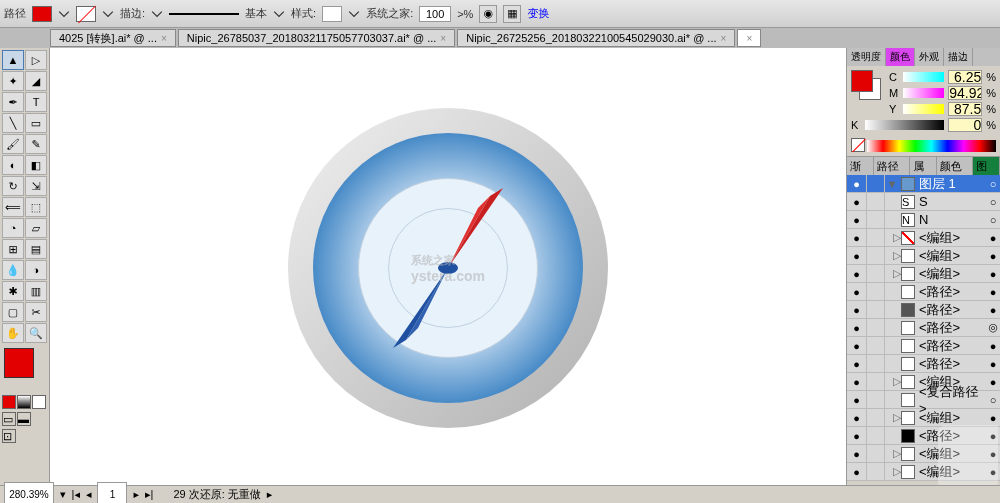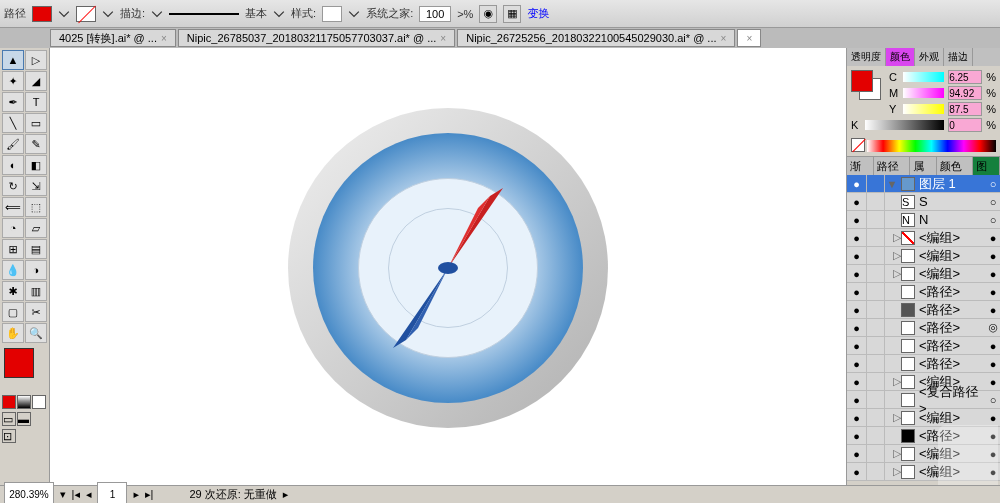--- a/index.html
+++ b/index.html
@@ -38,21 +38,21 @@
 .ptab{padding:2px 4px;font-size:10px;border-right:1px solid #999}
 .ptab.act{background:#d946ef}
 .color-panel{padding:4px;border-bottom:1px solid #999}
 .cmyk-row{display:flex;align-items:center;gap:4px;margin-bottom:2px}
 .cmyk-row .ch{width:10px}
 .slider{flex:1;height:10px;background:linear-gradient(90deg,#fff,#000)}
 .slider.c{background:linear-gradient(90deg,#fff,#0ff)}
 .slider.m{background:linear-gradient(90deg,#fff,#f0f)}
 .slider.y{background:linear-gradient(90deg,#fff,#ff0)}
 .slider.k{background:linear-gradient(90deg,#fff,#000)}
-.cmyk-row .val{width:34px;height:14px;background:#f9a8d4;border:1px solid #999;text-align:left;font-size:10px}
+.cmyk-row .val{width:34px;height:14px;background:#fef9c3;border:1px solid #999;text-align:right;font-size:14px}
 .spectrum{height:12px;background:linear-gradient(90deg,#fff,#f00,#ff0,#0f0,#0ff,#00f,#f0f,#f00,#000);margin-top:3px}
 .layers-panel{flex:1;overflow-y:auto;background:#d4d0c8}
 .ltabs{display:flex;background:#c0c0c0;height:18px;font-size:9px}
 .ltab{padding:2px 3px;border-right:1px solid #999}
 .ltab.act{background:#15803d}
 .layer-row{display:flex;align-items:center;height:18px;border-bottom:1px solid #bbb;background:#d8d8d8}
 .layer-row.sel{background:#3875d7;color:#fff}
 .layer-row .eye{width:20px;text-align:center;border-right:1px solid #bbb;height:18px;line-height:18px}
 .layer-row .lock{width:18px;border-right:1px solid #bbb;height:18px}
 .layer-row .tri{width:14px;text-align:center;color:#666}
@@ -203,20 +203,24 @@
       <div class="c-ring c2"></div>
       <div class="c-ring c3"></div>
       <div class="c-ring c4"></div>
       <svg class="needle" width="240" height="240" style="margin-left:-120px;margin-top:-120px">
         <polygon points="120,120 175,40 162,48" fill="#c82020"></polygon>
         <polygon points="120,120 162,48 150,60" fill="#e03030"></polygon>
         <polygon points="120,120 65,200 78,192" fill="#2050a0"></polygon>
         <polygon points="120,120 78,192 90,180" fill="#3060b0"></polygon>
         <ellipse cx="120" cy="120" rx="10" ry="6" fill="#2050a0"></ellipse>
       </svg>
+      <div class="watermark">
+        <div>系统之家</div>
+        <div style="font-size:14px">ystera.com</div>
+      </div>
     </div>
   </div>
 
   <div class="right-panels">
     <div class="panel-tabs" id="ptabs1">
         <div class="ptab">透明度</div>
         <div class="ptab act">颜色</div>
         <div class="ptab">外观</div>
         <div class="ptab">描边</div>
       </div>
@@ -406,17 +410,17 @@
 </div>
 
 <div class="status">
   <input class="zoom-inp" value="280.39%" style="">
   <span>▾</span>
   <span>|◂</span>
   <span>◂</span>
   <input class="zoom-inp" style="width: 30px;" value="1">
   <span>▸</span>
   <span>▸|</span>
-  <span style="margin-left:30px">29 次还原: 无重做</span>
+  <span style="margin-left:14px">29 次还原: 无重做</span>
   <span>▸</span>
 </div>
 
 <div class="white-corner"></div>
 
 </body></html>

